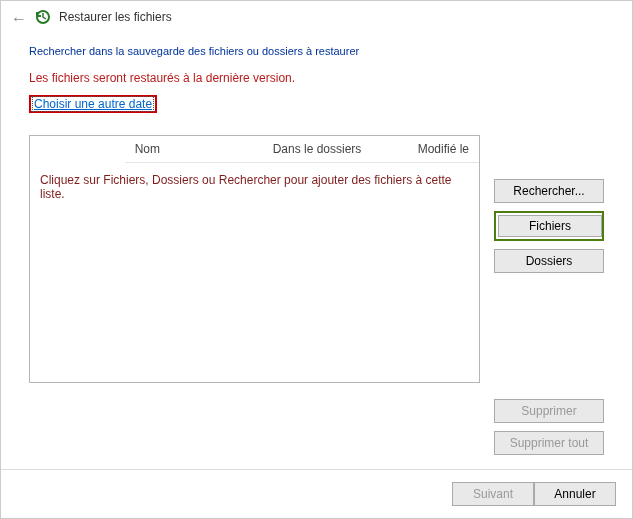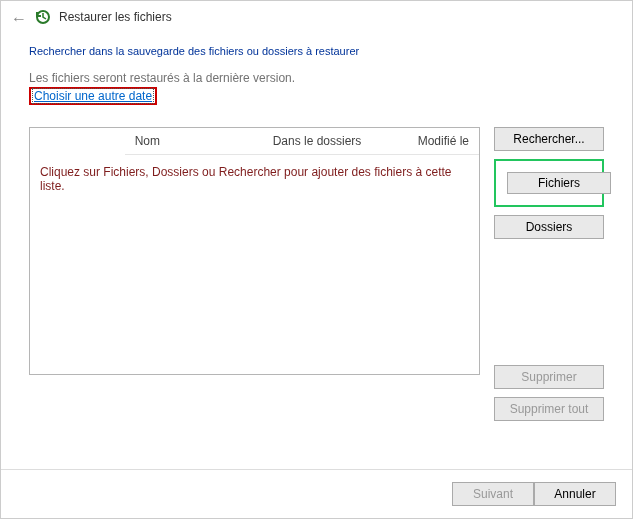--- a/index.html
+++ b/index.html
@@ -39,23 +39,23 @@
     flex: 1;
     display: flex;
     flex-direction: column;
   }
   .heading {
     color: #003399;
     font-size: 11px;
     margin-bottom: 14px;
   }
   .subtext {
-    color: #737373;
+    color: #b91c1c;
     font-size: 12px;
-    margin-bottom: 2px;
+    margin-bottom: 10px;
   }
   .link-row {
     margin-bottom: 22px;
   }
   .link-highlight {
     border: 2px solid #c00;
     display: inline-block;
     padding: 0 1px;
   }
   .link-dotted {
@@ -94,37 +94,38 @@
     flex: 1;
     padding: 10px 10px;
     color: #7f1d1d;
     font-size: 12px;
   }
   .side-buttons {
     width: 110px;
     display: flex;
     flex-direction: column;
     gap: 8px;
+    margin-top: 44px;
   }
   .btn {
     height: 24px;
     border: 1px solid #aaa;
     background: #e9e9e9;
     font-family: inherit;
     font-size: 12px;
     color: #000;
     cursor: pointer;
   }
   .btn:disabled {
     color: #999;
     cursor: default;
   }
   .btn-highlight {
-    border: 2px solid #22c55e;
-    padding: 11px;
+    border: 2px solid #4d7c0f;
+    padding: 2px;
     display: inline-block;
   }
   .btn-highlight .btn { width: 104px; height: 22px; }
   .spacer-big { height: 110px; }
   .footer {
     border-top: 1px solid #ddd;
     padding: 12px 16px;
     display: flex;
     justify-content: flex-end;
     gap: 0;

